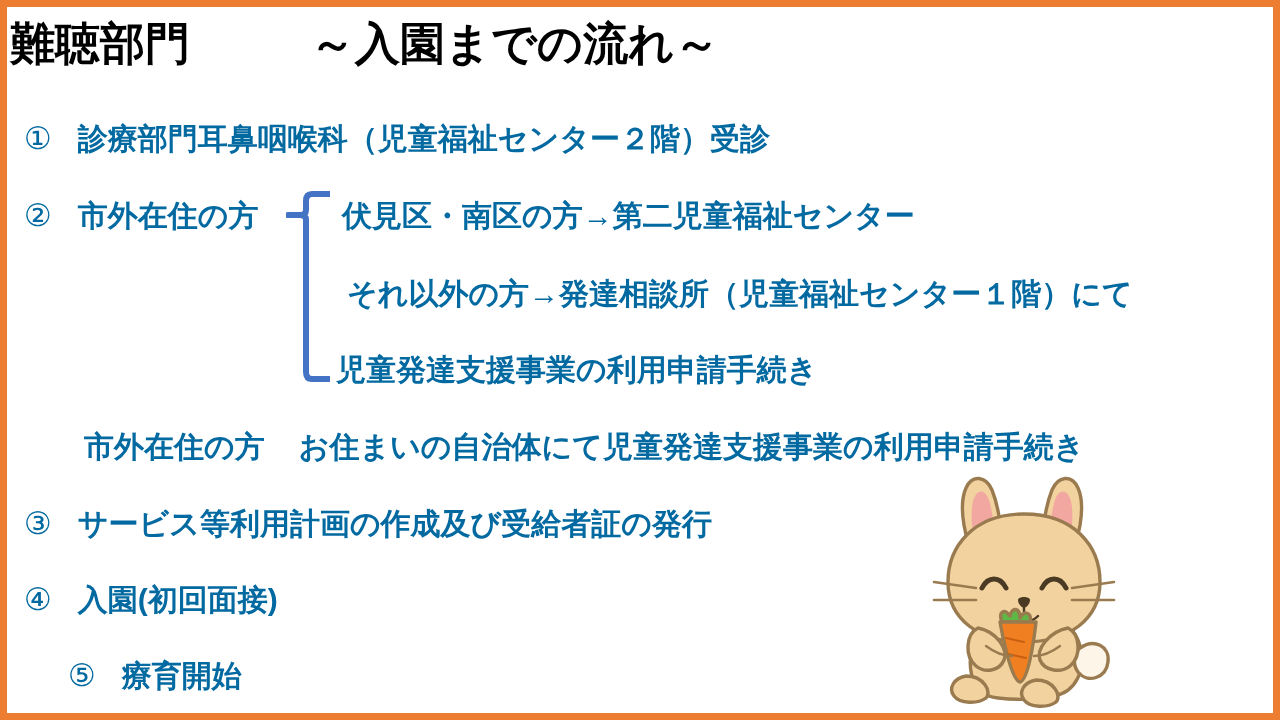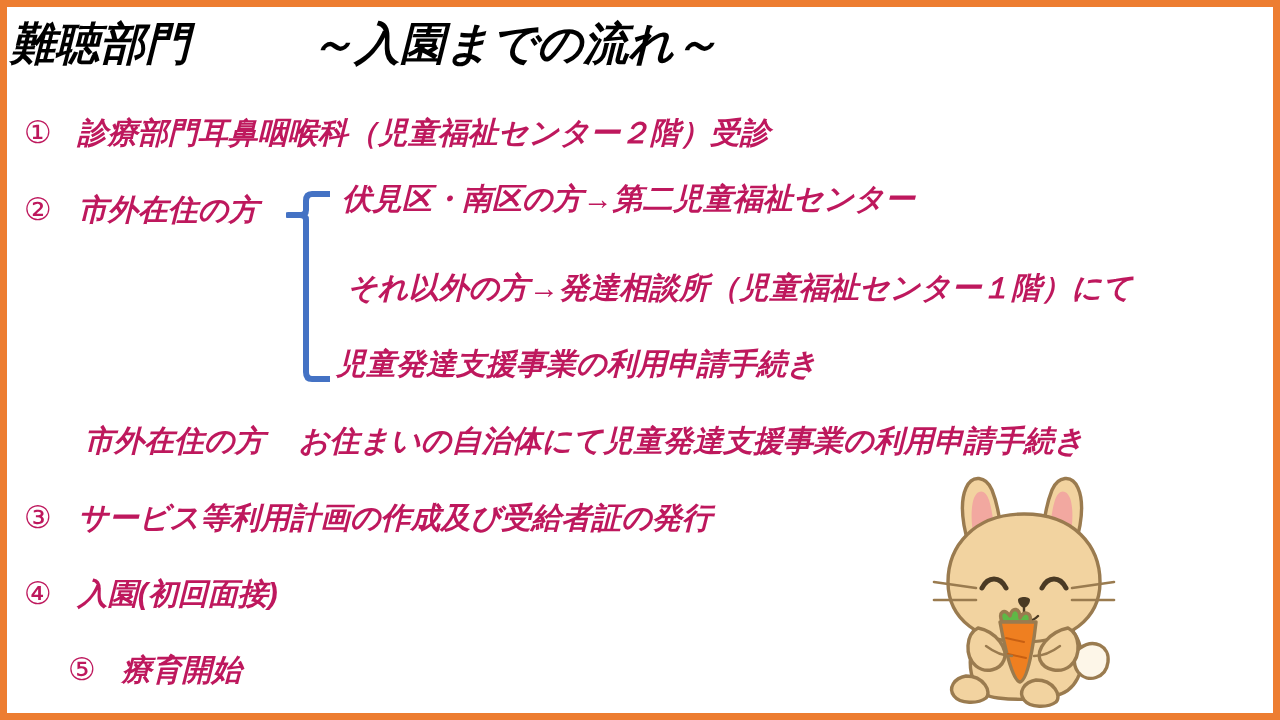--- a/index.html
+++ b/index.html
@@ -10,21 +10,20 @@
   body {
     font-family: "Liberation Sans", "DejaVu Sans", sans-serif;
   }
   #slide {
     position: relative;
     width: 1280px;
     height: 720px;
     box-sizing: border-box;
     background: #ffffff;
     overflow: hidden;
-    font-style: italic;
   }
   
   .frame-bar {
     position: absolute;
     background: #ed7d31;
   }
   .frame-top    { left: 0;  top: 0;    width: 1280px; height: 7px; }
   .frame-bottom { left: 0;  top: 713px;width: 1280px; height: 7px; }
   .frame-left   { left: 0;  top: 0;    width: 7px;    height: 720px; }
   .frame-right  { left: 1273px; top: 0;width: 7px;    height: 720px; }
@@ -44,37 +43,37 @@
     font-weight: 700;
     color: #000000;
     letter-spacing: 0px;
     vertical-align: top;
   }
   .title-sub { margin-left: 120px; }
 
   .line {
     position: absolute;
     white-space: nowrap;
-    color: #be185d;
+    color: #0369a1;
     font-weight: 700;
     font-size: 30px;
-    line-height: 40px;
+    line-height: 52px;
   }
   .num {
     display: inline-block;
     font-weight: 400;
     font-size: 31px;
   }
   .num + .txt { margin-left: 26px; }
   .txt { display: inline-block; }
 
   
   #line1 { left: 24px;  top: 113px; }
   #line2 { left: 24px;  top: 190px; }
-  #line2b { left: 342px; top: 179px; }
+  #line2b { left: 342px; top: 190px; }
   #line3 { left: 336px; top: 268px; margin-left: 11px; }
   #line4 { left: 336px; top: 344px; }
   #line5 { left: 84px;  top: 421px; }
   #line6 { left: 24px;  top: 498px; }
   #line7 { left: 24px;  top: 574px; }
   #line8 { left: 24px;  top: 650px; margin-left: 44px; }
 
   #line5 .txt-gap { display: inline-block; width: 34px; }
 
   

